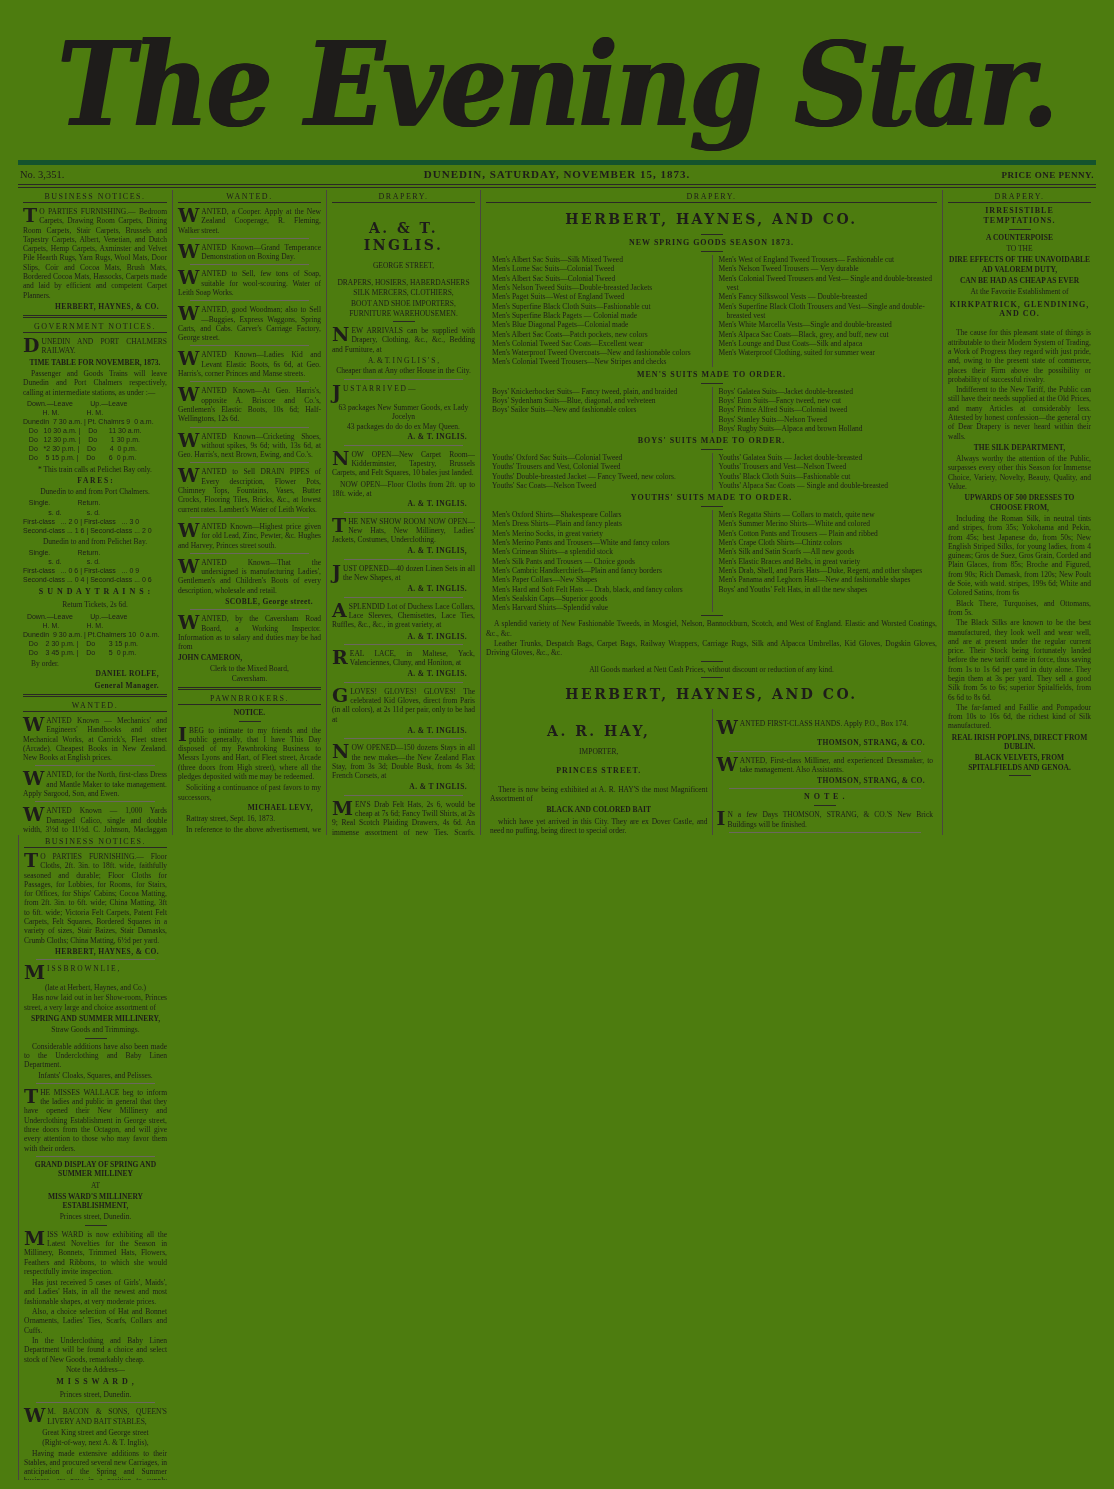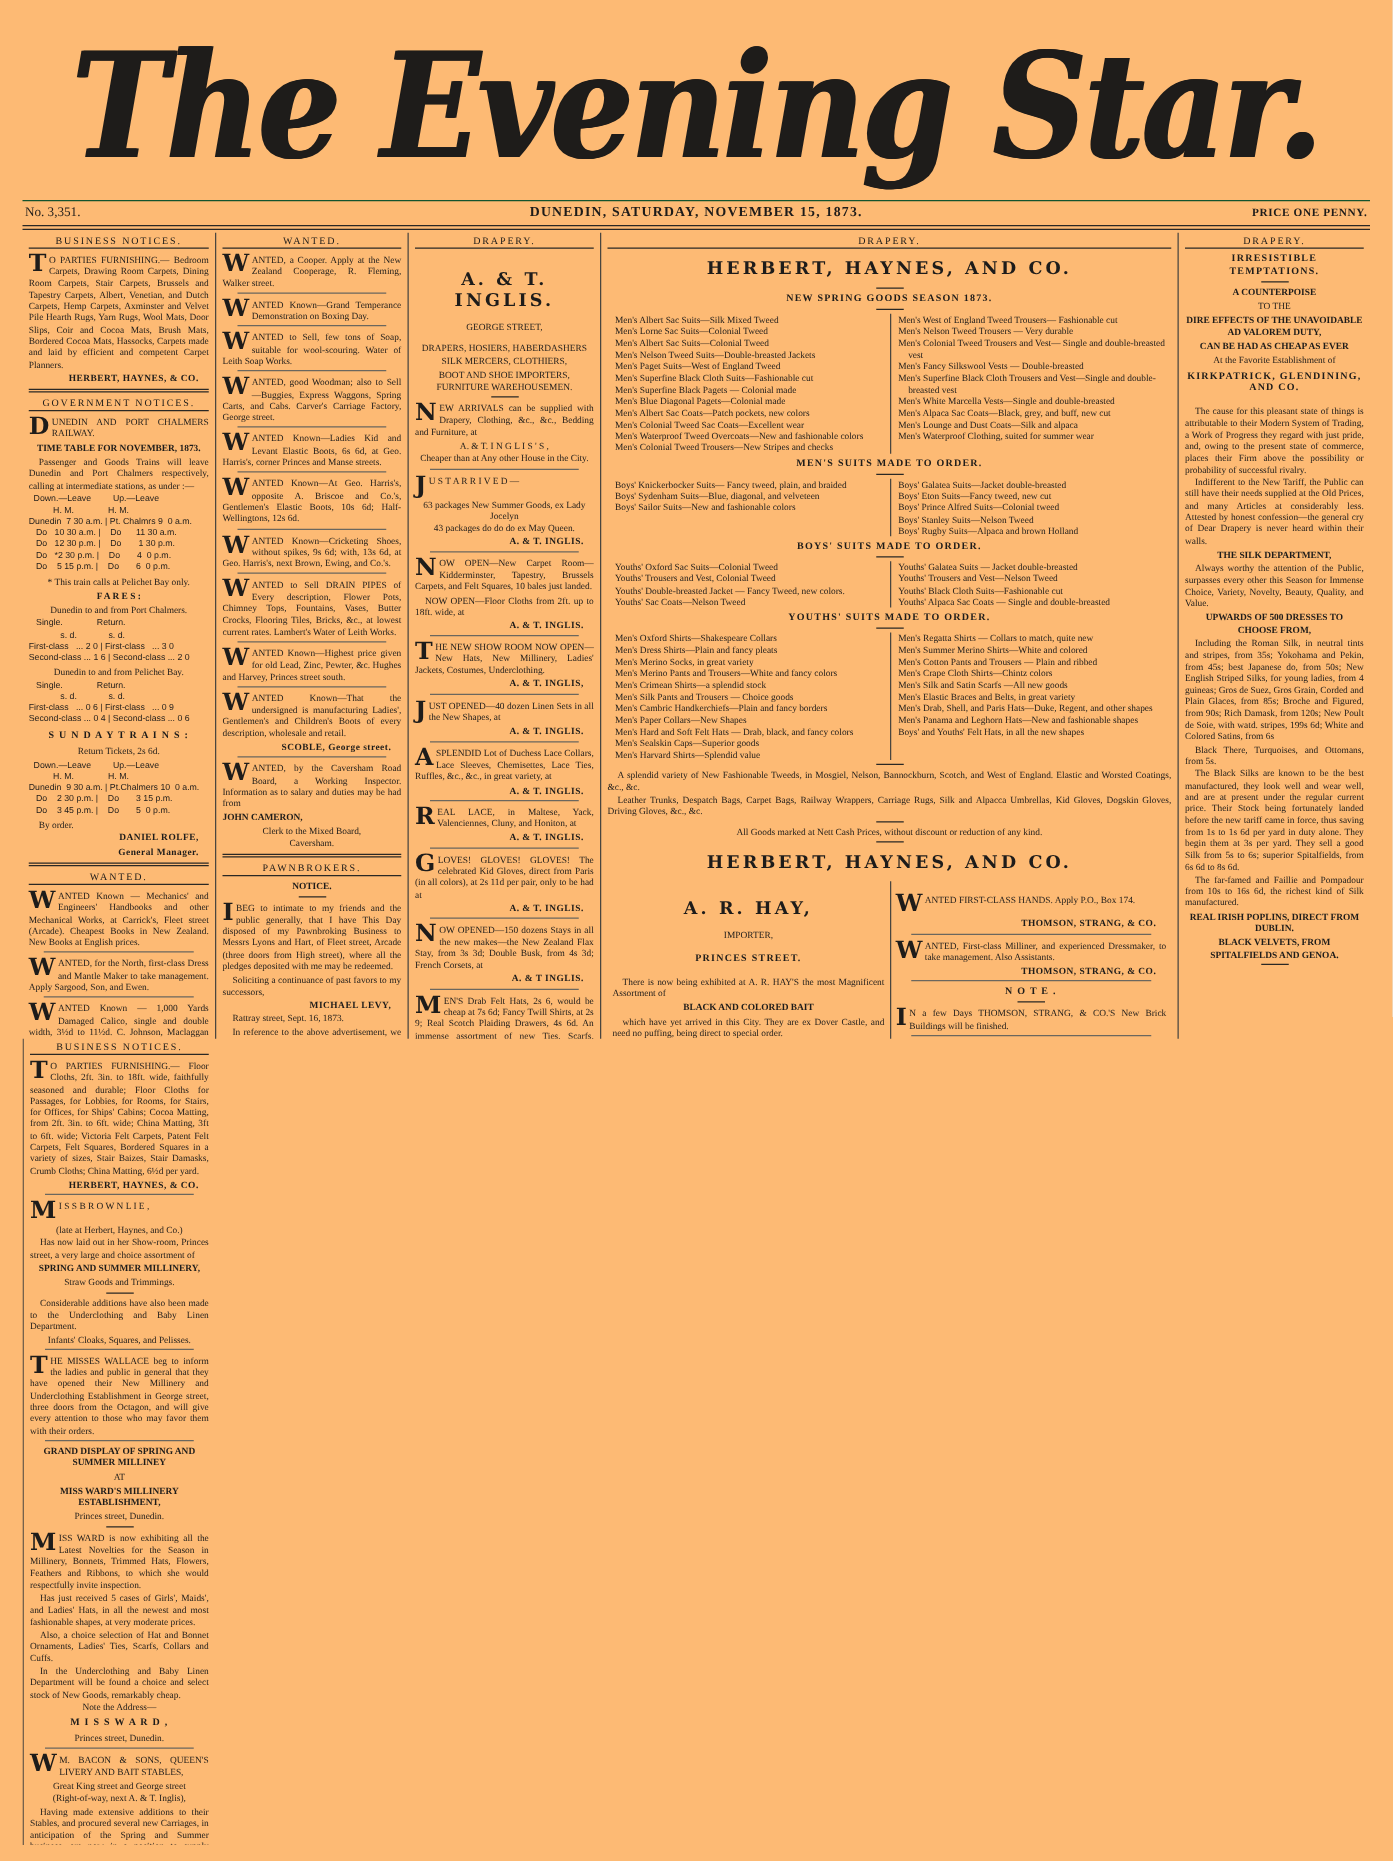--- a/index.html
+++ b/index.html
@@ -1,22 +1,22 @@
 <!DOCTYPE html>
 <html><head>
 <meta charset="utf-8">
 <style>
   html,body{margin:0;padding:0;background:#e9e6dd;}
-  .page{position:relative;width:1114px;height:1489px;margin:0 auto;background:#fdba74;color:#1e1c1a;
+  .page{position:relative;width:1114px;height:1489px;margin:0 auto;background:#4d7c0f;color:#1e1c1a;
         font-family:"Liberation Serif",serif;overflow:hidden;box-sizing:border-box;padding:8px 18px 0 18px;}
   
   .masthead{height:152px;display:flex;align-items:center;justify-content:center;}
   .mast-title{font-family:"DejaVu Serif",serif;font-weight:bold;font-style:italic;font-size:104px;
         letter-spacing:-2px;transform:scaleY(1.12);text-shadow:1px 0 0 #1e1c1a, -1px 0 0 #1e1c1a;}
-  .dateline{display:flex;align-items:baseline;border-top:1px solid #14532d;border-bottom:4px double #2a2824;
+  .dateline{display:flex;align-items:baseline;border-top:5px solid #14532d;border-bottom:4px double #2a2824;
         padding:3px 2px 4px 2px;font-size:10px;}
   .dl-left{width:200px;font-size:10.5px;}
   .dl-center{flex:1;text-align:center;font-weight:bold;font-size:11px;letter-spacing:1px;}
   .dl-right{width:200px;text-align:right;font-weight:bold;font-size:9px;letter-spacing:.5px;}
   
   .cols{display:grid;grid-template-columns:1fr 1fr 1fr 2fr 1fr 1fr;height:1290px;overflow:hidden;margin-top:2px;}
   .col{border-left:1px solid #4a463f;padding:1px 5px 0 5px;overflow:hidden;font-size:7.5px;line-height:1.24;}
   .col:first-child{border-left:none;}
   
   .i-h{text-align:center;font-weight:normal;font-size:8px;letter-spacing:1.5px;border-bottom:1px solid #2a2824;

